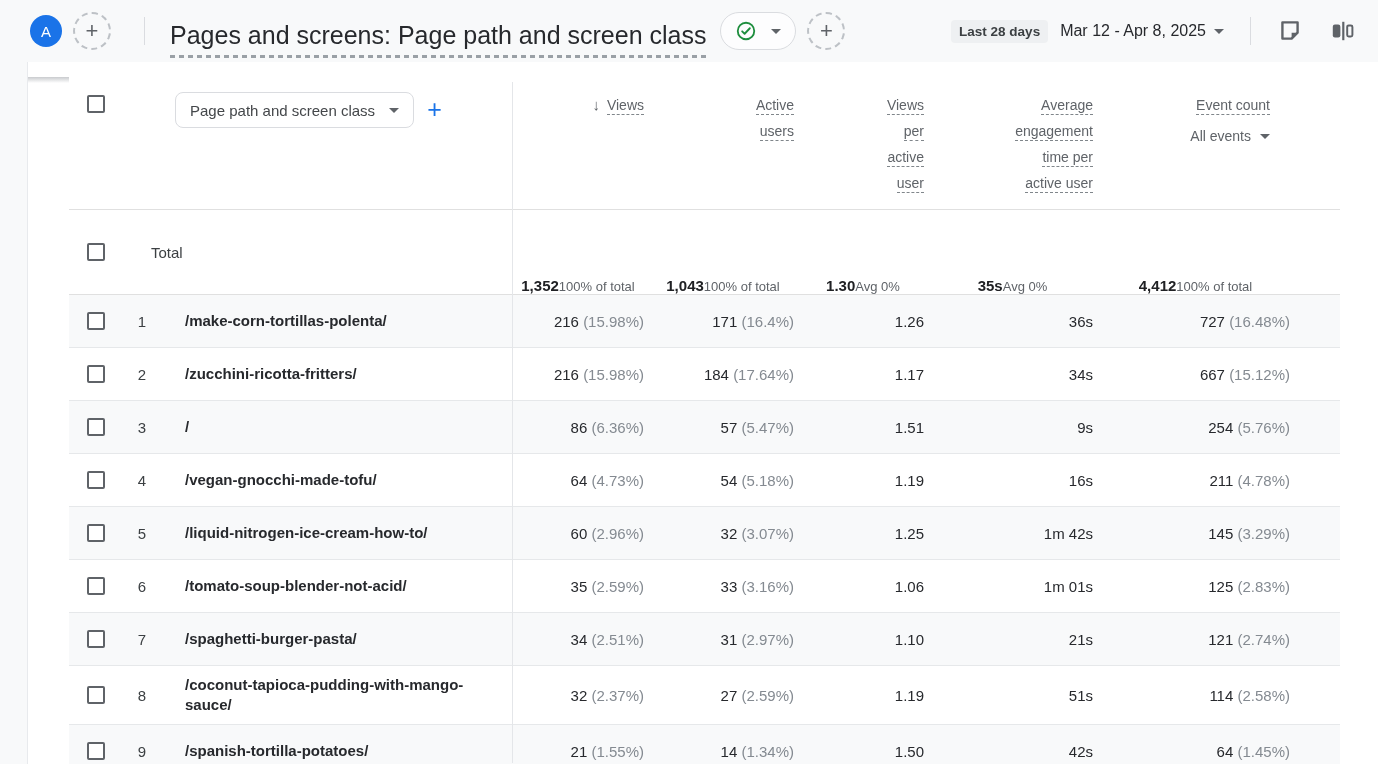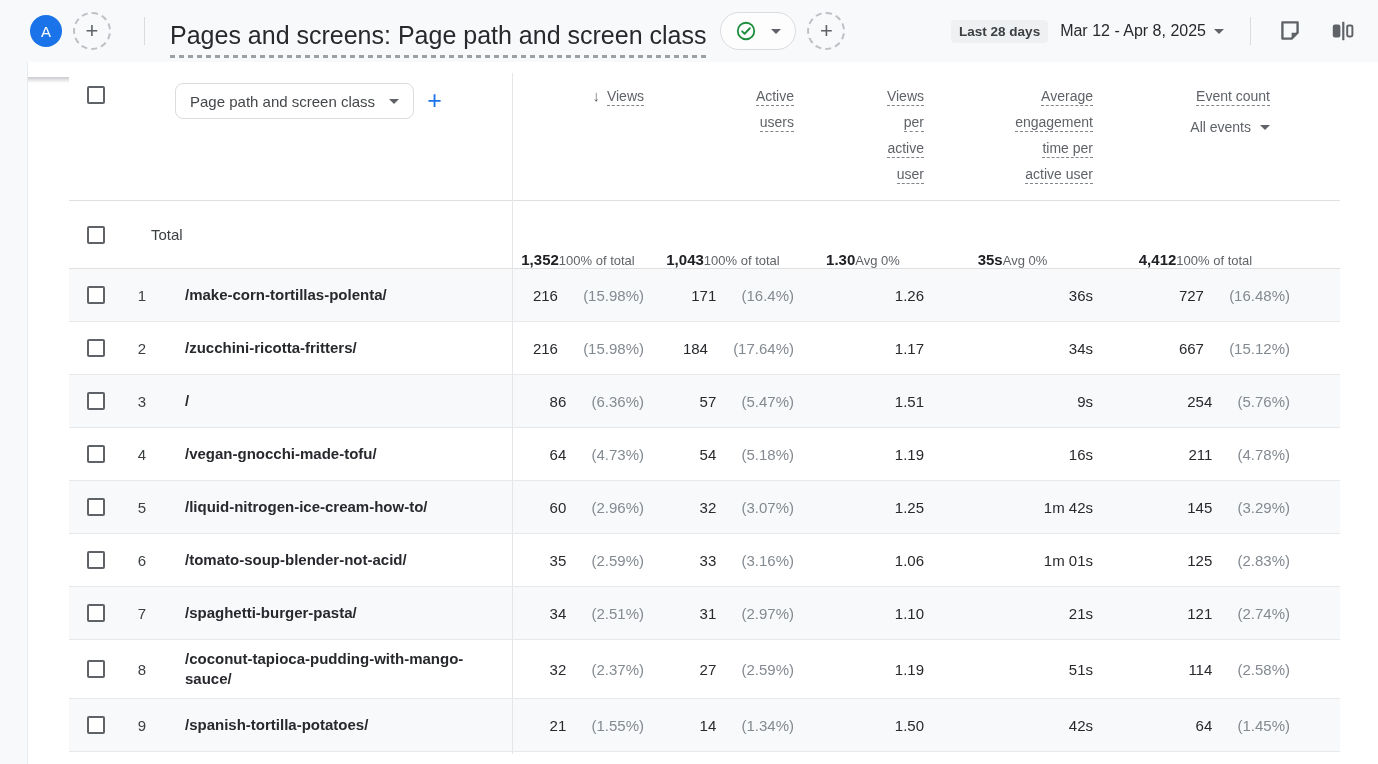--- a/index.html
+++ b/index.html
@@ -21,58 +21,58 @@
   .topbar .icon-btn { margin-left:26px; cursor:pointer; display:flex; align-items:center; }
   .topbar .vdiv.right { margin-left:26px; }
   .topbar .end-pad { width:23px; flex:0 0 auto; }
 
   
   .left-gutter { position:absolute; left:0; top:62px; width:28px; height:702px; background:#f8f9fa; border-right:1px solid #e8eaed; }
   .top-shadow { position:absolute; left:28px; top:77px; width:1312px; height:6px;
                 background:linear-gradient(to bottom, #c9cbce, rgba(201,203,206,0)); }
 
   
-  .table-card { position:absolute; left:69px; top:68px; width:1271px; height:686px; background:#fff; }
+  .table-card { position:absolute; left:69px; top:77px; width:1271px; height:686px; background:#fff; }
   .col-divider { position:absolute; left:443px; top:5px; bottom:0; width:1px; background:#e4e6e9; }
 
   .grid-row { display:grid; grid-template-columns:56px 34px 353px 140px 150px 130px 169px 197px; }
 
   .checkbox { width:18px; height:18px; border:2px solid #5f6368; border-radius:2px; background:#fff; margin-left:18px; flex:0 0 auto; cursor:pointer; }
 
   
   .header-row { height:132px; }
   .hr-check { display:flex; align-items:flex-start; padding-top:18px; }
   .hr-dim { grid-column:2/4; display:flex; align-items:flex-start; padding-top:15px; padding-left:50px; }
   .dim-pill { height:36px; border:1px solid #dadce0; border-radius:8px; display:flex; align-items:center; gap:14px; padding:0 14px; font-size:15px; color:#44474a; white-space:nowrap; cursor:pointer; }
   .add-dim { color:#1a73e8; font-size:25px; font-weight:400; margin-left:13px; line-height:34px; cursor:pointer; }
 
   .metric-head { text-align:right; padding:15px 8px 0 0; font-size:14px; color:#5f6368; line-height:26px; }
   .metric-head .dashed { border-bottom:1px dashed #80868b; padding-bottom:1px; cursor:help; }
   .metric-head .sort-arrow { font-size:15px; margin-right:7px; color:#5f6368; cursor:pointer; }
   .metric-head.event-head { padding-right:28px; }
   .sub-select { display:inline-flex; align-items:center; gap:9px; margin-top:5px; color:#5f6368; cursor:pointer; }
 
   
-  .total-row { height:69px; border-top:1px solid #e0e0e0; border-bottom:1px solid #e0e0e0; }
+  .total-row { height:86px; border-top:1px solid #e0e0e0; border-bottom:1px solid #e0e0e0; }
   .total-row .t-check { display:flex; align-items:center; }
   .total-label { grid-column:2/4; display:flex; align-items:center; padding-left:26px; font-size:15px; color:#3c4043; }
   .t-metric { display:flex; flex-direction:row; align-items:flex-end; justify-content:center; padding-right:8px; }
   .t-metric .big { font-size:15px; font-weight:700; color:#202124; }
   .t-metric .sub { font-size:13px; color:#5f6368; margin-top:7px; }
 
   
   .data-row { min-height:53px; border-bottom:1px solid #e6e8ea; align-items:center; }
   .data-row.two-line { min-height:59px; }
   .data-row.shaded { background:#f8f9fa; }
   .d-check { display:flex; align-items:center; height:100%; }
   .row-num { text-align:center; font-size:15px; color:#3c4043; }
   .path-cell { padding-left:26px; padding-right:40px; font-size:15px; font-weight:700; color:#27292d; line-height:20px; word-break:break-word; }
   .metric-cell { text-align:right; padding-right:8px; font-size:15px; white-space:nowrap; }
   .metric-cell .num { color:#27292d; font-weight:500; }
-  .metric-cell .pct { color:#848a91; font-weight:400;margin-left:21px; }
+  .metric-cell .pct { color:#848a91; font-weight:400; }
 </style>
 </head>
 <body>
 
 <header class="topbar">
   <div class="avatar">A</div>
   <div class="dashed-circle">
       <span>+</span>
     </div>
   <div class="vdiv"></div>

